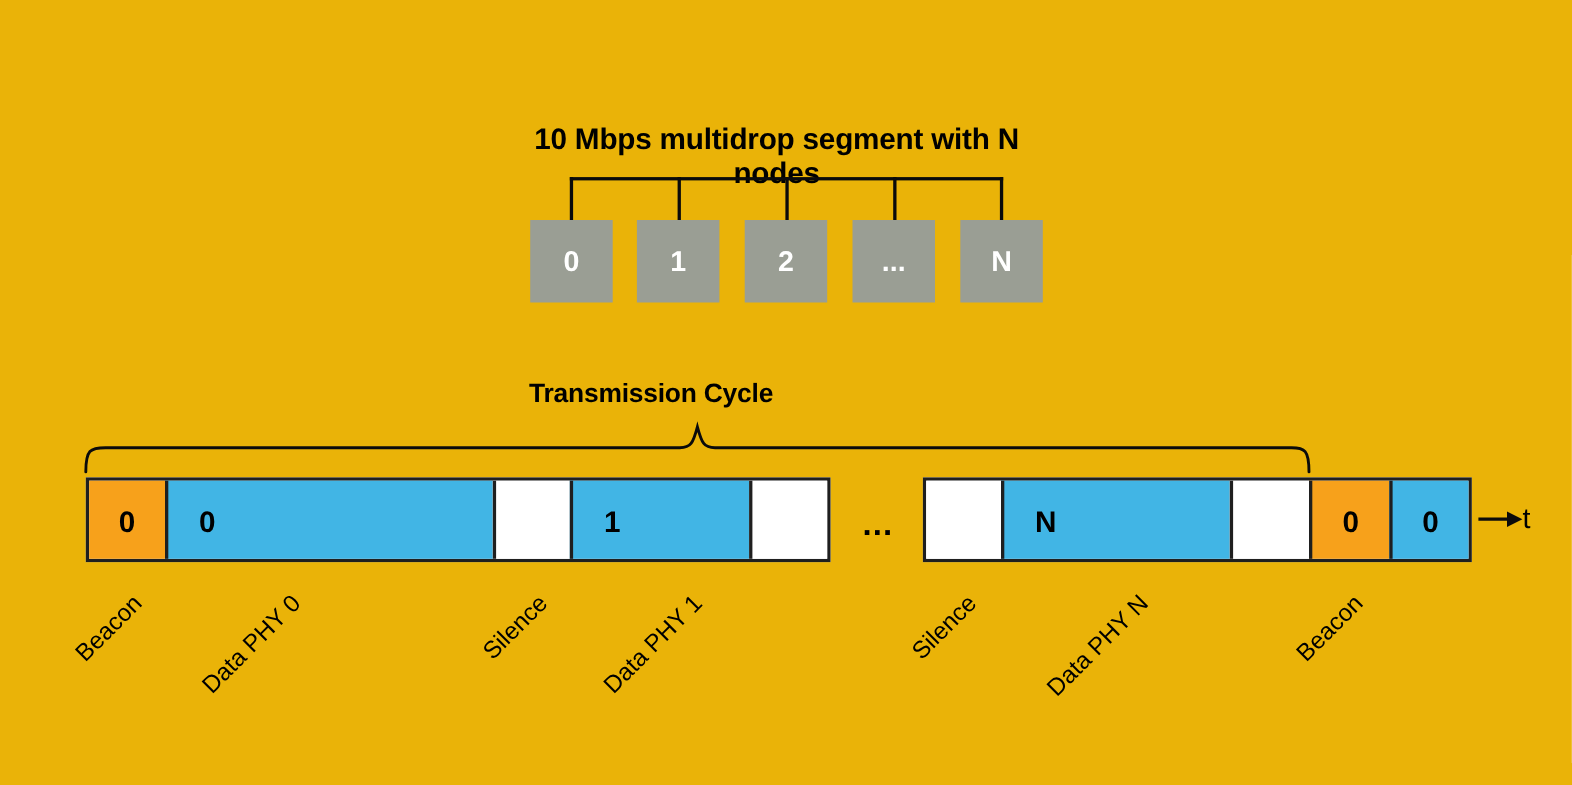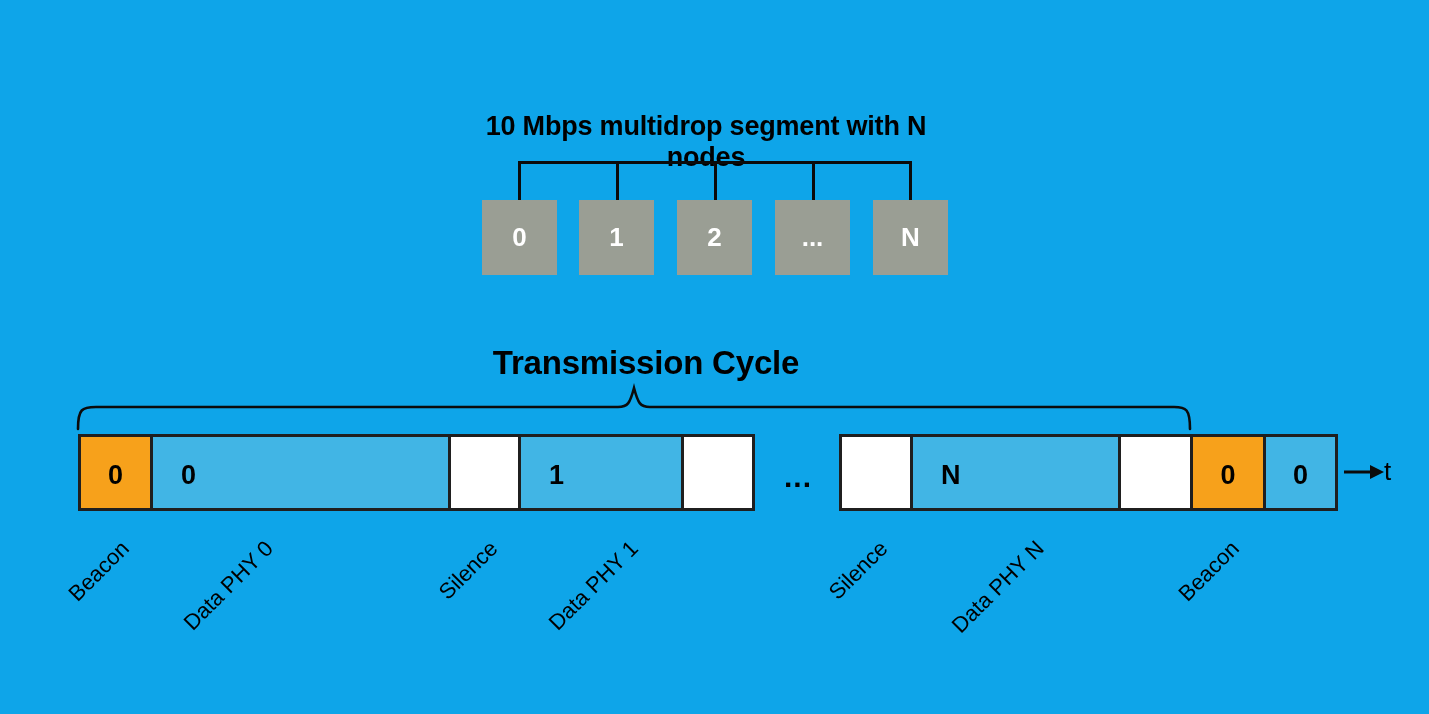--- a/index.html
+++ b/index.html
@@ -1,35 +1,35 @@
 <!DOCTYPE html>
 <html><head>
 <meta charset="utf-8">
 <style>
   html,body{margin:0;padding:0;background:#ffffff;}
   .canvas{
-    position:relative;width:1429px;height:714px;background:#0ea5e9;overflow:hidden;
+    position:relative;width:1429px;height:714px;background:#eab308;overflow:hidden;
     font-family:"Liberation Sans",sans-serif;color:#000;
   }
   
   .net-title{
     position:absolute;left:465px;top:111px;width:482px;text-align:center;
     font-size:27px;font-weight:bold;letter-spacing:-0.2px;
   }
   .bus-h{position:absolute;left:518px;top:161px;width:394px;height:3px;background:#0b0b0b;}
   .bus-drop{position:absolute;top:161px;width:3px;height:40px;background:#0b0b0b;}
   .node{
     position:absolute;top:200px;width:75px;height:75px;background:#9A9E94;
     display:flex;align-items:center;justify-content:center;
     color:#ffffff;font-size:26px;font-weight:bold;
   }
   
   .cycle-title{
-    position:absolute;left:481px;top:344px;width:330px;text-align:center;
-    font-size:33px;font-weight:bold;letter-spacing:-0.2px;
+    position:absolute;left:481px;top:344px;width:330px;text-align:left;
+    font-size:24px;font-weight:bold;letter-spacing:-0.2px;
   }
   .brace{position:absolute;left:70px;top:380px;}
   .bar{
     position:absolute;top:434px;height:77px;display:flex;
     border:3px solid #1F1F1F;box-sizing:border-box;background:#ffffff;
   }
   .bar1{left:78px;width:677px;}
   .bar2{left:839px;width:499px;}
   .seg{height:100%;box-sizing:border-box;display:flex;align-items:center;flex:0 0 auto;}
   .seg + .seg{border-left:3px solid #1F1F1F;}

